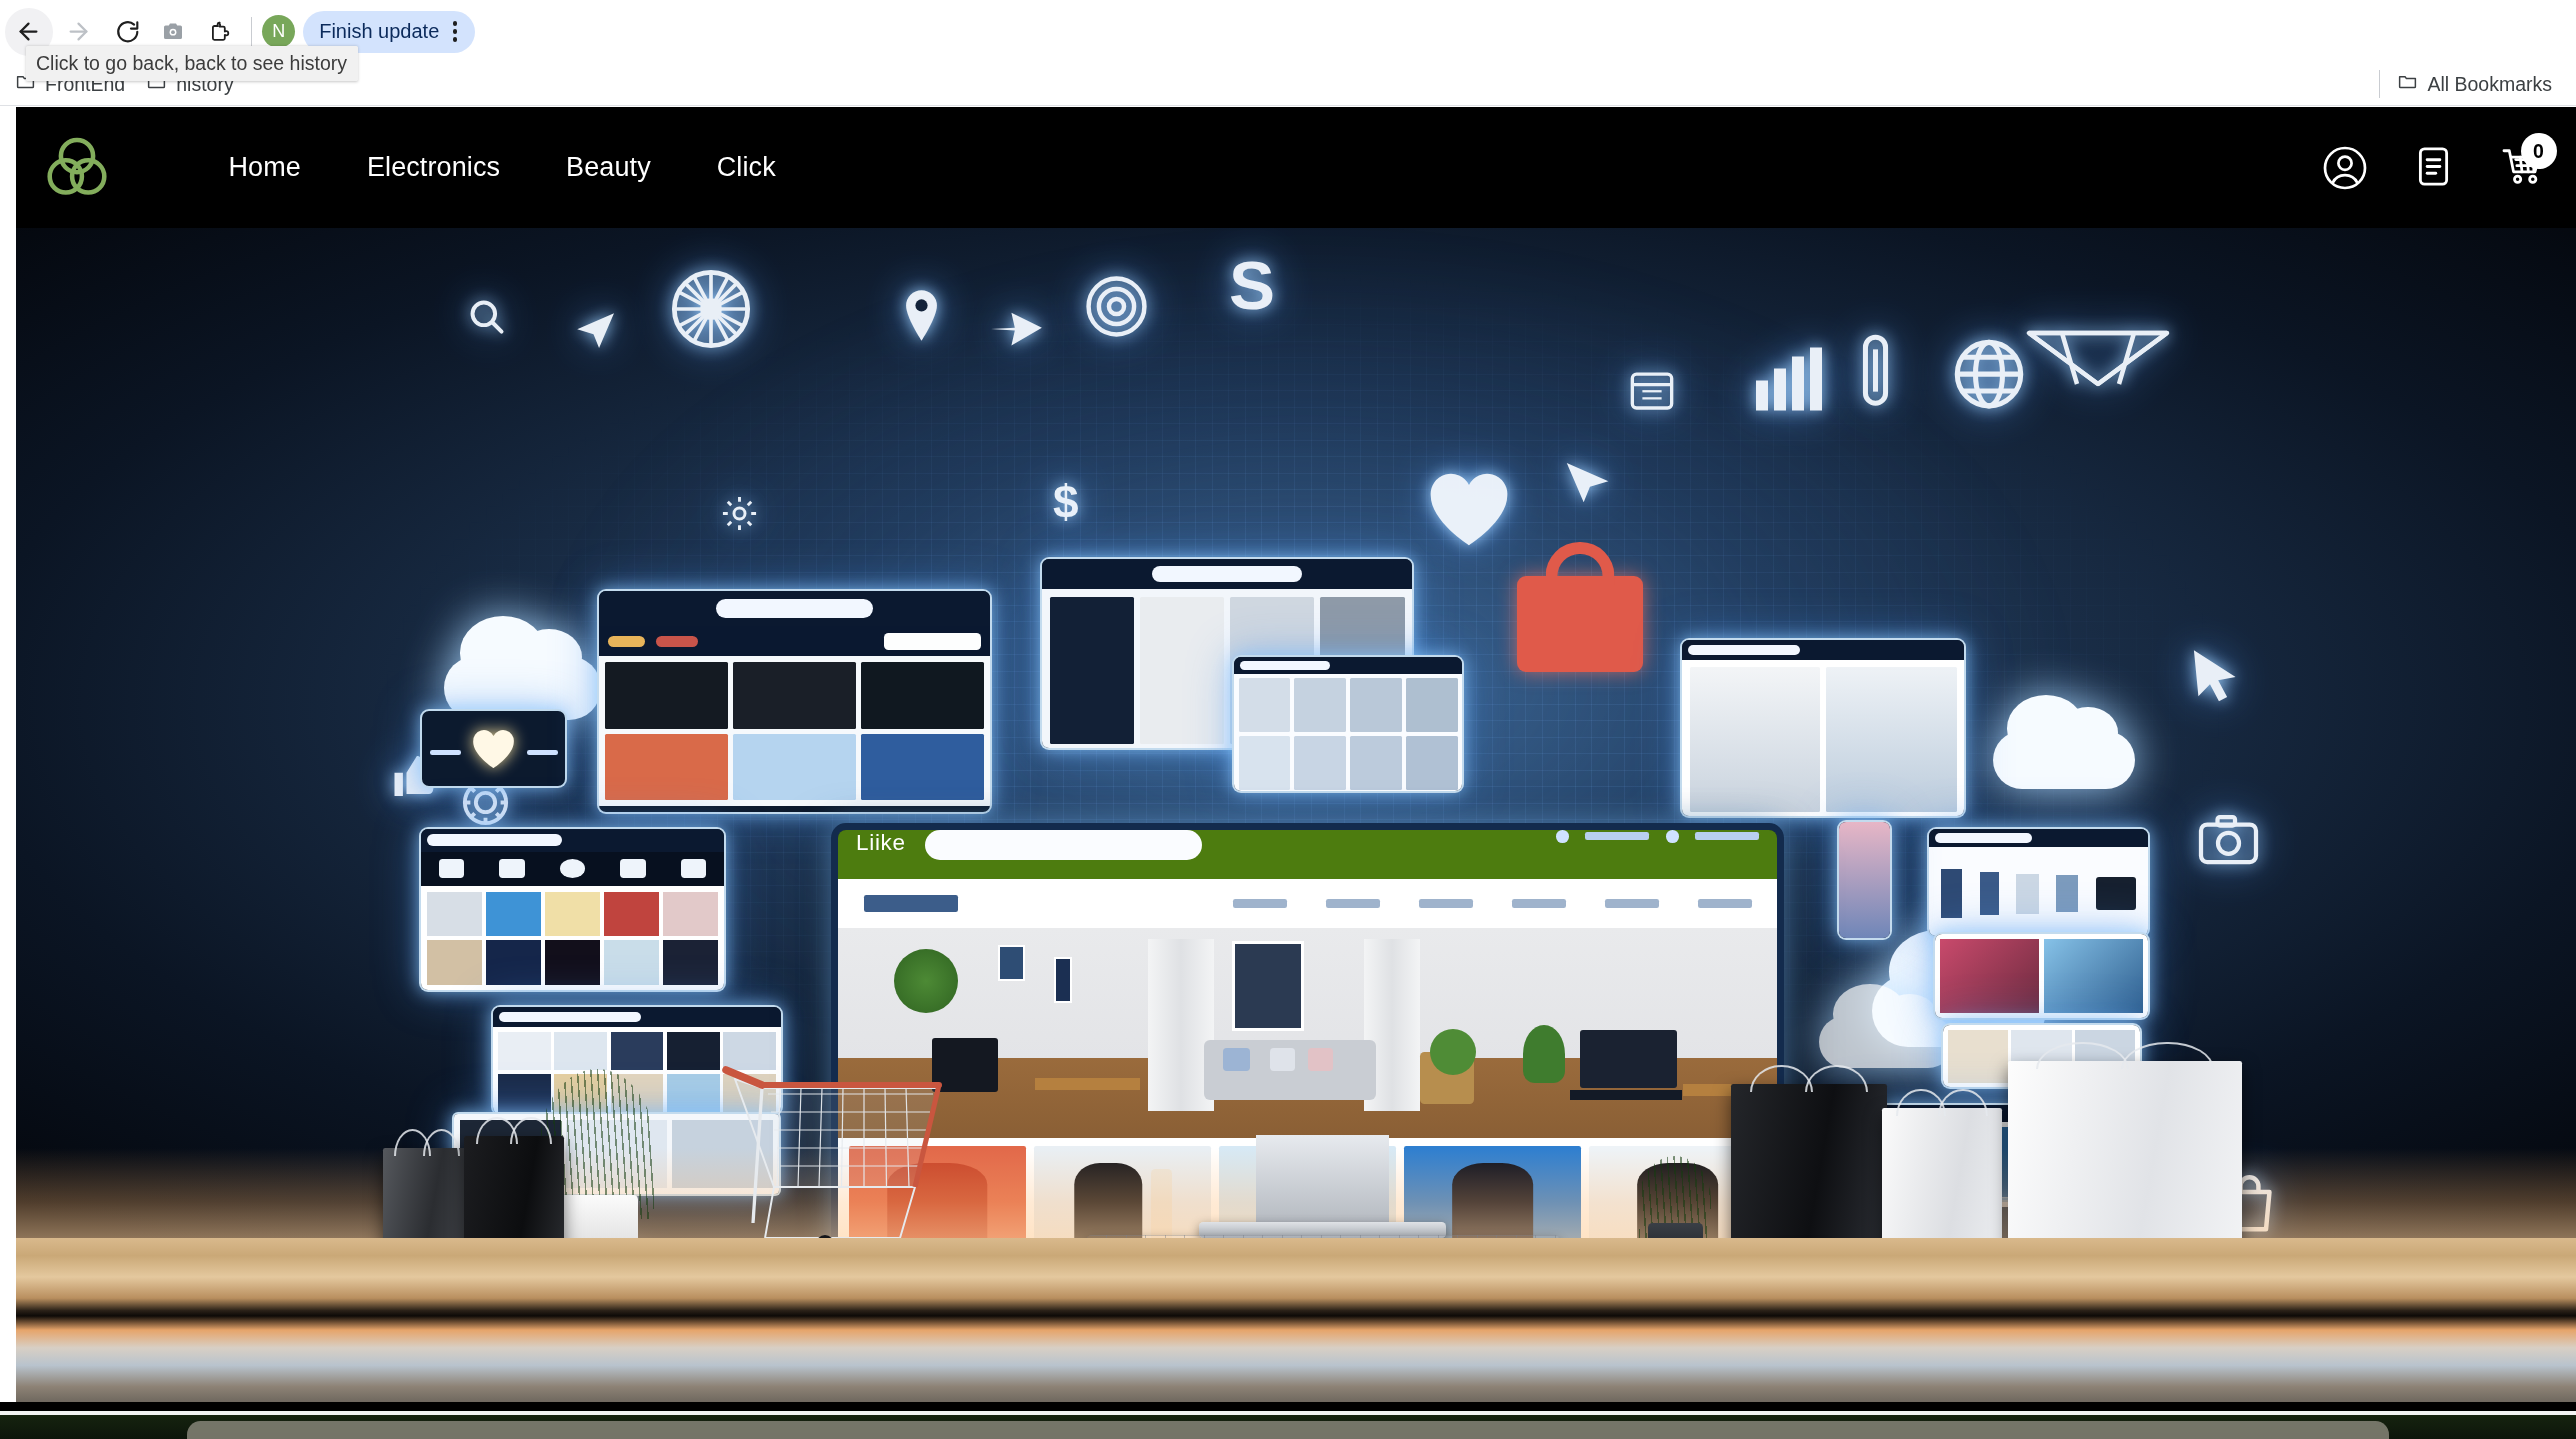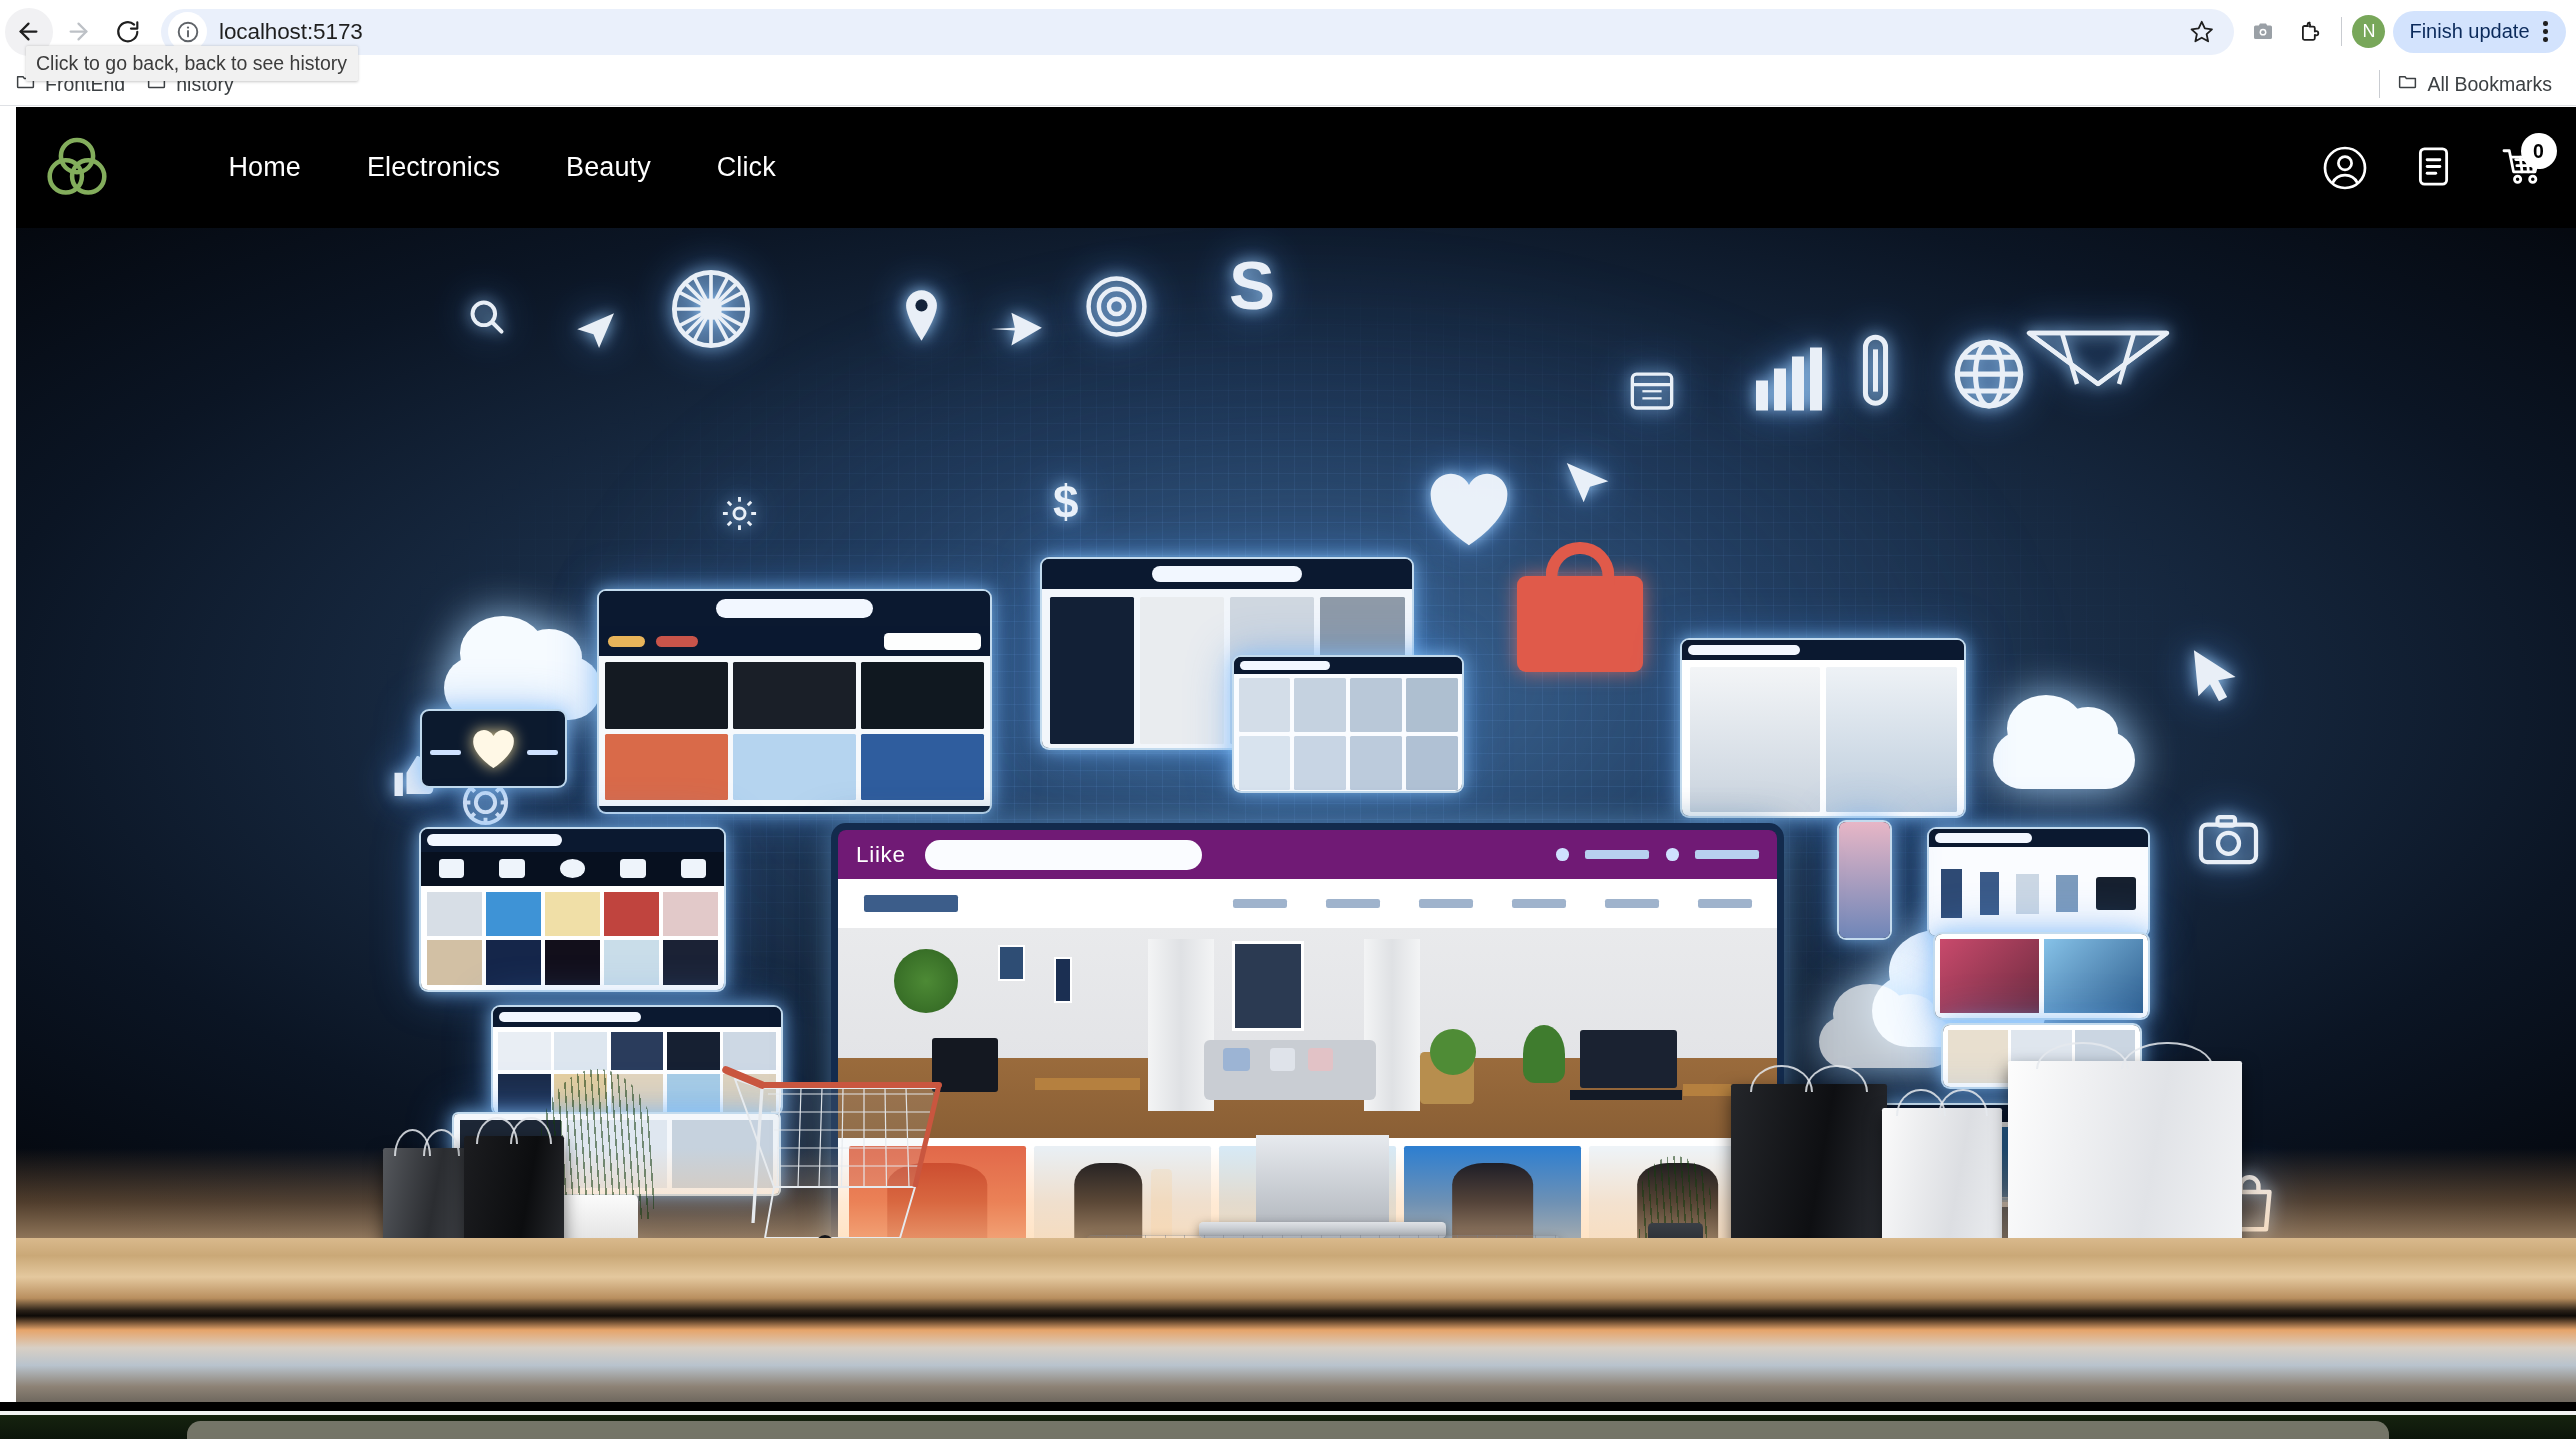--- a/index.html
+++ b/index.html
@@ -162,21 +162,21 @@
 
   
   .monitor {
     position:absolute; left:815px; top:595px; width:953px; height:479px;
     border-radius:15px 15px 6px 6px;
     background:#0b1b33; border:7.5px solid #132b4d;
     box-shadow:0 0 30px rgba(120,190,255,.55), 0 19.5px 52px rgba(0,0,0,.6);
     overflow:hidden;
   }
   .monitor .topbar {
-    height:49px; background:#701a75; display:flex; align-items:center;
+    height:49px; background:#4d7c0f; display:flex; align-items:flex-start;
     padding:0 18px; gap:19.5px;
   }
   .monitor .mlogo { color:#fff; font-size:22.5px; letter-spacing:0.7px; }
   .monitor .msearch { width:277px; height:30px; border-radius:16.5px; background:#fafcff; }
   .monitor .mright { margin-left:auto; display:flex; gap:16.5px; align-items:center; }
   .monitor .mdot { width:12.7px; height:12.7px; border-radius:50%; background:#cfe2ff; }
   .monitor .mtxt { width:64px; height:8.2px; border-radius:2.2px; background:#b8d0f0; }
   .monitor .subbar {
     height:49px; background:#ffffff; display:flex; align-items:center;
     padding:0 25.5px; gap:30px;
@@ -282,39 +282,20 @@
           </svg>
       </button>
       <button class="nav-btn">
         <svg width="25.5" height="25.5" viewBox="0 0 24 24" fill="none" stroke="#1f1f1f" stroke-width="2" stroke-linecap="round" stroke-linejoin="round">
             <path d="M21 12a9 9 0 1 1-3-6.7"></path>
             <polyline points="21 3 21 9 15 9"></polyline>
           </svg>
       </button>
     </div>
 
-    <div class="omnibox-wrap">
-      <div class="omnibox">
-        <span class="site-info">
-          <svg width="24" height="24" viewBox="0 0 24 24" fill="none" stroke="#5f6368" stroke-width="1.9">
-              <circle cx="12" cy="12" r="9.3"></circle>
-              <line x1="12" y1="11" x2="12" y2="16.4" stroke-linecap="round"></line>
-              <circle cx="12" cy="7.6" r="1.15" fill="#5f6368" stroke="none"></circle>
-            </svg>
-        </span>
-        <span class="url-text">localhost:5173</span>
-        <span class="omni-right">
-          <button class="icon-btn">
-            <svg width="25.5" height="25.5" viewBox="0 0 24 24" fill="none" stroke="#1f1f1f" stroke-width="1.7" stroke-linejoin="round">
-                <polygon points="12 2.6 14.9 8.9 21.6 9.7 16.6 14.3 18 21 12 17.6 6 21 7.4 14.3 2.4 9.7 9.1 8.9"></polygon>
-              </svg>
-          </button>
-        </span>
-      </div>
-    </div>
 
     <div class="chrome-right">
       <button class="icon-btn">
         <svg width="24" height="24" viewBox="0 0 24 24" fill="#9aa0a6">
             <path d="M9 3.5 7.8 5.5H4.6A1.6 1.6 0 0 0 3 7.1v10.3a1.6 1.6 0 0 0 1.6 1.6h14.8a1.6 1.6 0 0 0 1.6-1.6V7.1a1.6 1.6 0 0 0-1.6-1.6h-3.2L15 3.5z"></path>
             <circle cx="12" cy="12.2" r="3.4" fill="#ffffff"></circle>
             <circle cx="12" cy="12.2" r="1.9" fill="#9aa0a6"></circle>
           </svg>
       </button>
       <button class="icon-btn">

